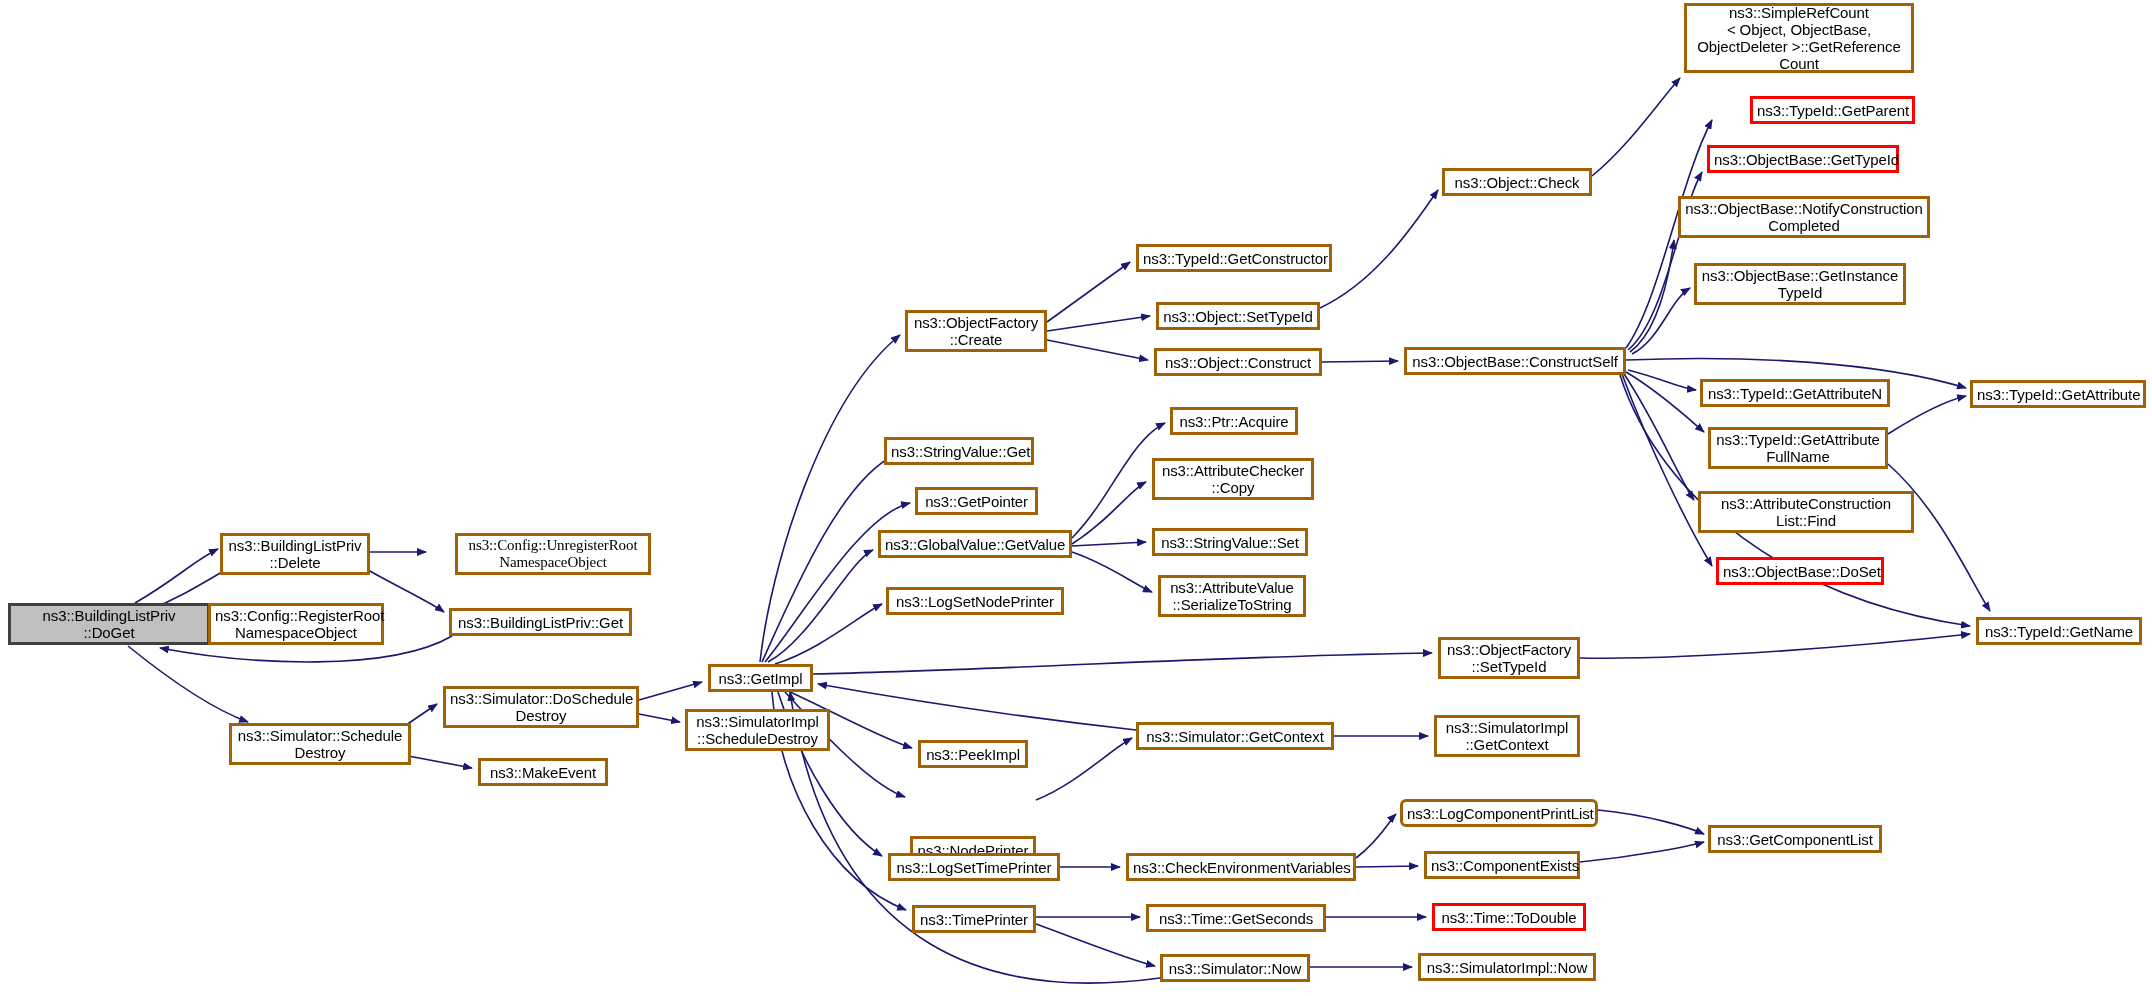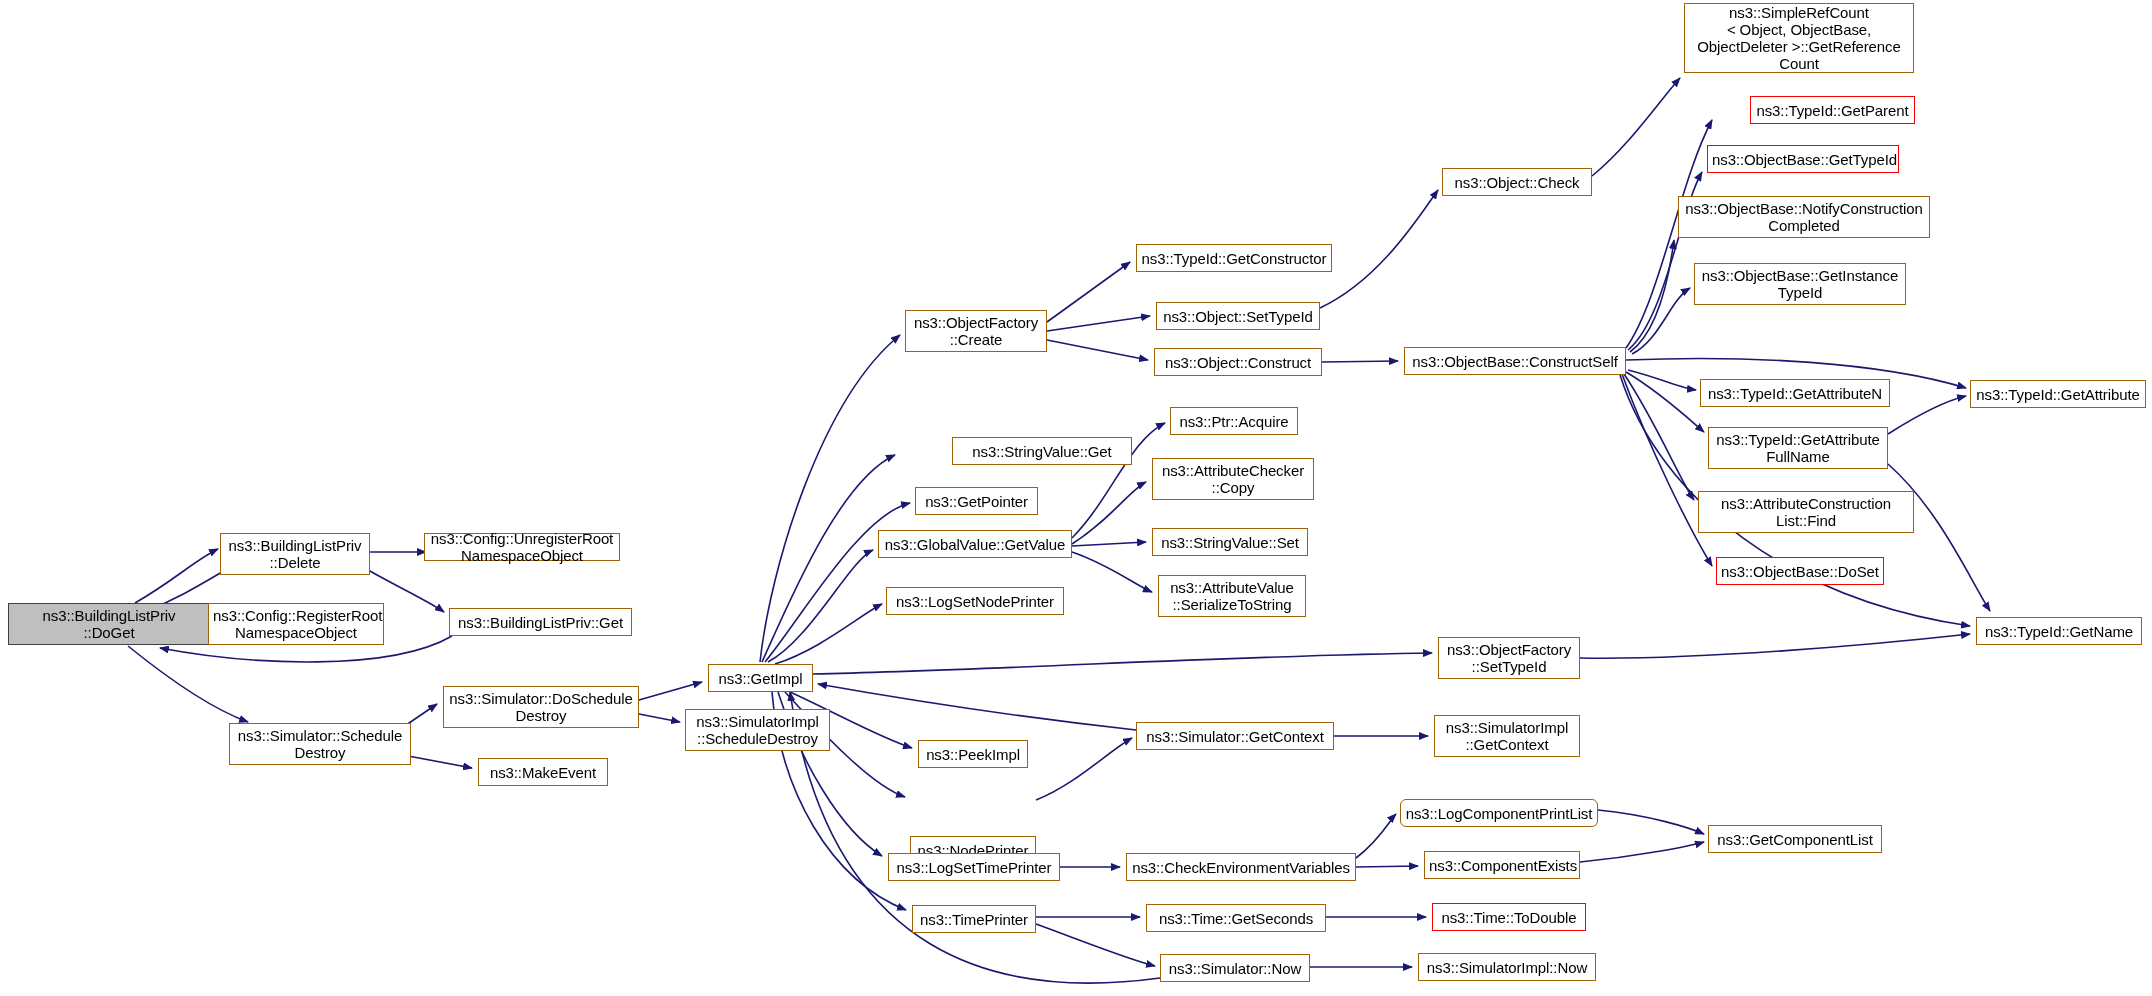--- a/index.html
+++ b/index.html
@@ -18,21 +18,21 @@
   #edges {
     position: absolute;
     left: 0; top: 0;
     width: 2152px;
     height: 996px;
     pointer-events: none;
   }
   .node {
     position: absolute;
     box-sizing: border-box;
-    border: 1px solid #a16207;
+    border: 3px solid #a16207;
     background: #ffffff;
     color: #000000;
     font-size: 15px;
     line-height: 17px;
     text-align: center;
     display: flex;
     align-items: center;
     justify-content: center;
     white-space: pre-line;
     padding: 7px 4px;
@@ -118,21 +118,21 @@
         <path d="M 1036 924 C 1080 940, 1130 960, 1155 966" marker-end="url(#ah)"></path>
         <path d="M 1310 967 L 1412 967" marker-end="url(#ah)"></path>
         <path d="M 1160 978 C 1000 1000, 830 960, 790 692" marker-end="url(#ah)"></path>
       </g>
   </svg>
   <div id="node-layer">
       <div class="node current" style="left: 8px; top: 603px; width: 202px; height: 42px;"><span class="node-label">ns3::BuildingListPriv
 ::DoGet</span></div>
       <div class="node" style="left: 220px; top: 533px; width: 150px; height: 42px;"><span class="node-label">ns3::BuildingListPriv
 ::Delete</span></div>
-      <div class="node" style="left: 424px; top: 533px; width: 196px; height: 28px;"><span class="node-label">ns3::Config::UnregisterRoot
+      <div class="node" style="left: 455px; top: 533px; width: 196px; height: 42px; font-family: Liberation Serif, serif;"><span class="node-label">ns3::Config::UnregisterRoot
 NamespaceObject</span></div>
       <div class="node" style="left: 208px; top: 603px; width: 176px; height: 42px;"><span class="node-label">ns3::Config::RegisterRoot
 NamespaceObject</span></div>
       <div class="node" style="left: 449px; top: 608px; width: 183px; height: 28px;"><span class="node-label">ns3::BuildingListPriv::Get</span></div>
       <div class="node" style="left: 205px; top: 723px; width: 182px; height: 42px; margin-left: 24px;"><span class="node-label">ns3::Simulator::Schedule
 Destroy</span></div>
       <div class="node" style="left: 443px; top: 686px; width: 196px; height: 42px;"><span class="node-label">ns3::Simulator::DoSchedule
 Destroy</span></div>
       <div class="node" style="left: 478px; top: 758px; width: 130px; height: 28px;"><span class="node-label">ns3::MakeEvent</span></div>
       <div class="node" style="left: 708px; top: 664px; width: 105px; height: 28px;"><span class="node-label">ns3::GetImpl</span></div>
@@ -156,21 +156,21 @@
       <div class="node" style="left: 1694px; top: 263px; width: 212px; height: 42px;"><span class="node-label">ns3::ObjectBase::GetInstance
 TypeId</span></div>
       <div class="node" style="left: 1700px; top: 379px; width: 190px; height: 28px;"><span class="node-label">ns3::TypeId::GetAttributeN</span></div>
       <div class="node" style="left: 1708px; top: 427px; width: 180px; height: 42px;"><span class="node-label">ns3::TypeId::GetAttribute
 FullName</span></div>
       <div class="node" style="left: 1698px; top: 491px; width: 216px; height: 42px;"><span class="node-label">ns3::AttributeConstruction
 List::Find</span></div>
       <div class="node red" style="left: 1716px; top: 557px; width: 168px; height: 28px;"><span class="node-label">ns3::ObjectBase::DoSet</span></div>
       <div class="node" style="left: 1970px; top: 380px; width: 176px; height: 28px;"><span class="node-label">ns3::TypeId::GetAttribute</span></div>
       <div class="node" style="left: 1976px; top: 617px; width: 166px; height: 28px;"><span class="node-label">ns3::TypeId::GetName</span></div>
-      <div class="node" style="left: 952px; top: 437px; width: 180px; height: 28px;"><span class="node-label">ns3::StringValue::Get</span></div>
+      <div class="node" style="left: 884px; top: 437px; width: 150px; height: 28px;"><span class="node-label">ns3::StringValue::Get</span></div>
       <div class="node" style="left: 915px; top: 487px; width: 123px; height: 28px;"><span class="node-label">ns3::GetPointer</span></div>
       <div class="node" style="left: 878px; top: 530px; width: 194px; height: 28px;"><span class="node-label">ns3::GlobalValue::GetValue</span></div>
       <div class="node" style="left: 886px; top: 587px; width: 178px; height: 28px;"><span class="node-label">ns3::LogSetNodePrinter</span></div>
       <div class="node" style="left: 1170px; top: 407px; width: 128px; height: 28px;"><span class="node-label">ns3::Ptr::Acquire</span></div>
       <div class="node" style="left: 1152px; top: 458px; width: 162px; height: 42px;"><span class="node-label">ns3::AttributeChecker
 ::Copy</span></div>
       <div class="node" style="left: 1152px; top: 528px; width: 156px; height: 28px;"><span class="node-label">ns3::StringValue::Set</span></div>
       <div class="node" style="left: 1158px; top: 575px; width: 148px; height: 42px;"><span class="node-label">ns3::AttributeValue
 ::SerializeToString</span></div>
       <div class="node" style="left: 1438px; top: 637px; width: 142px; height: 42px;"><span class="node-label">ns3::ObjectFactory

